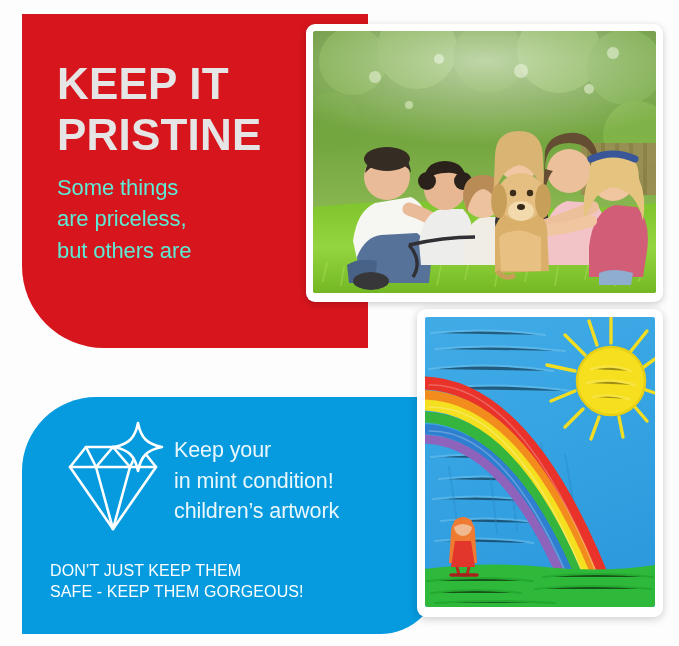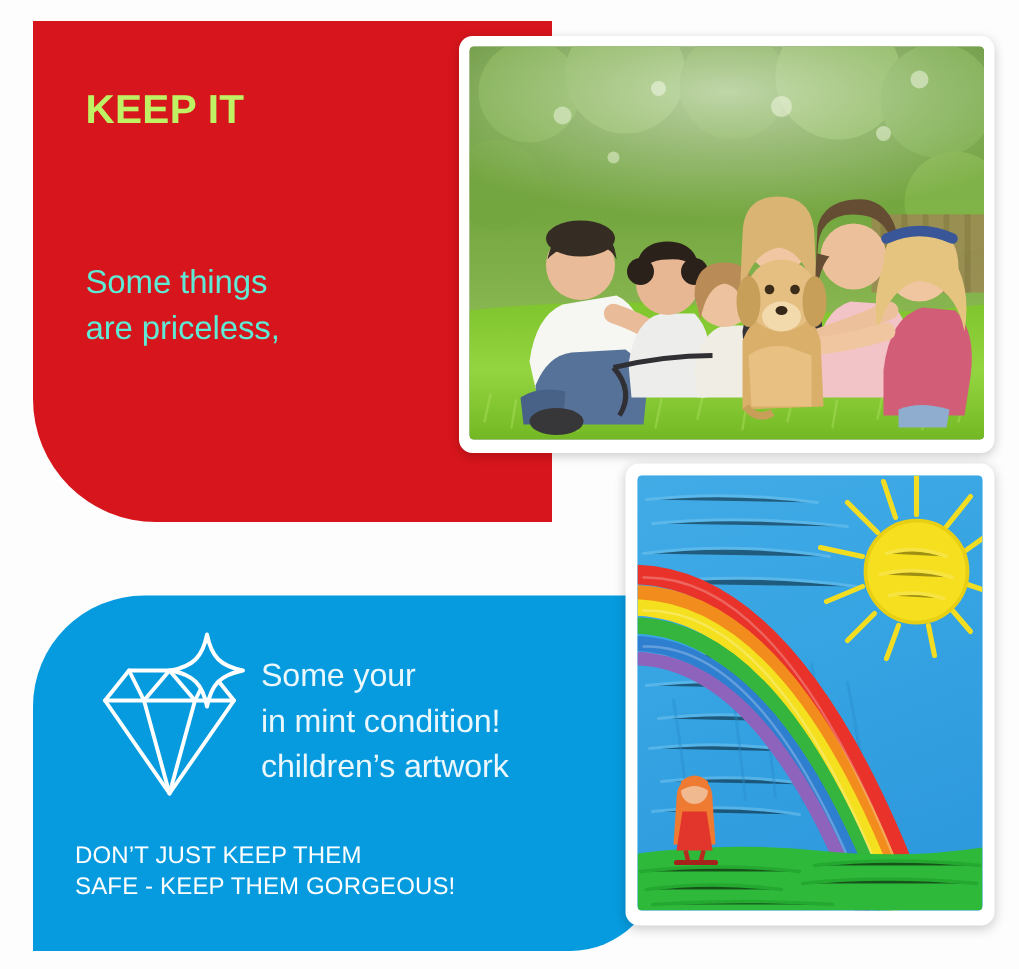--- a/index.html
+++ b/index.html
@@ -20,22 +20,22 @@
     position: absolute;
     left: 22px; top: 14px;
     width: 346px; height: 334px;
     background: #d7151c;
     border-radius: 0 0 0 82px;
     z-index: 2;
   }
   .red-head {
     position: absolute;
     left: 35px; top: 44px;
-    color: #bef264;
-    font-size: 27px;
+    color: #e5e5e5;
+    font-size: 44px;
     font-weight: 700;
     line-height: 1.17;
     letter-spacing: 0.2px;
   }
   .red-body {
     position: absolute;
     left: 35px; top: 158px;
     color: #5eead4;
     font-size: 22px;
     font-weight: 400;
@@ -116,24 +116,26 @@
   svg { display: block; }
 </style>
 </head>
 <body>
 
 <div id="stage">
 
   <div class="red-panel">
     <div class="red-head">
       <div>KEEP IT</div>
+      <div>PRISTINE</div>
     </div>
     <div class="red-body">
       <div>Some things</div>
       <div>are priceless,</div>
+      <div>but others are</div>
     </div>
   </div>
 
   <div class="blue-panel">
 
     <div class="gem-wrap">
       <svg width="122" height="122" viewBox="0 0 122 122" fill="none" stroke="#ffffff" stroke-width="2.6" stroke-linejoin="round" stroke-linecap="round">
 
         <path d="M20 48 L36 28 L90 28 L106 48 L63 110 Z"></path>
 
@@ -145,21 +147,21 @@
         <path d="M46 48 L63 110"></path>
         <path d="M80 48 L63 110"></path>
         <path d="M46 48 L63 28"></path>
         <path d="M80 48 L63 28"></path>
 
         <path d="M88 4 C91 19 97 25 112 28 C97 31 91 37 88 52 C85 37 79 31 64 28 C79 25 85 19 88 4 Z" fill="#069bdf"></path>
       </svg>
     </div>
 
     <div class="blue-lines">
-      <div>Some your</div>
+      <div>Keep your</div>
       <div>in mint condition!</div>
       <div>children’s artwork</div>
     </div>
 
     <div class="blue-bold">
       <div>DON’T JUST KEEP THEM</div>
       <div>SAFE - KEEP THEM GORGEOUS!</div>
     </div>
   </div>
 

